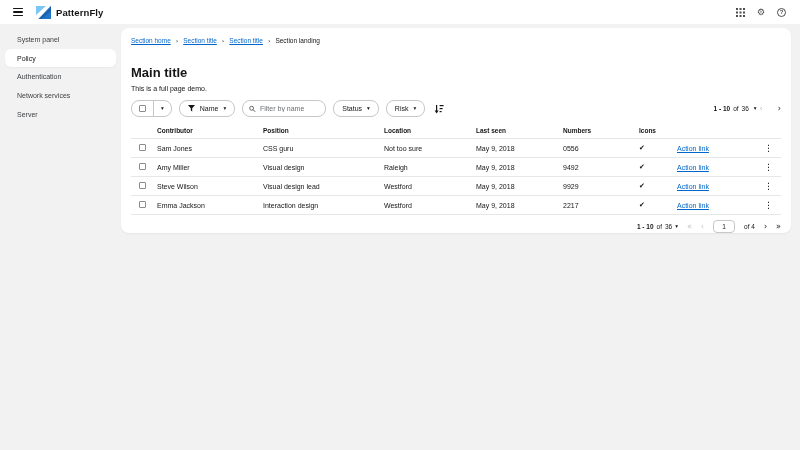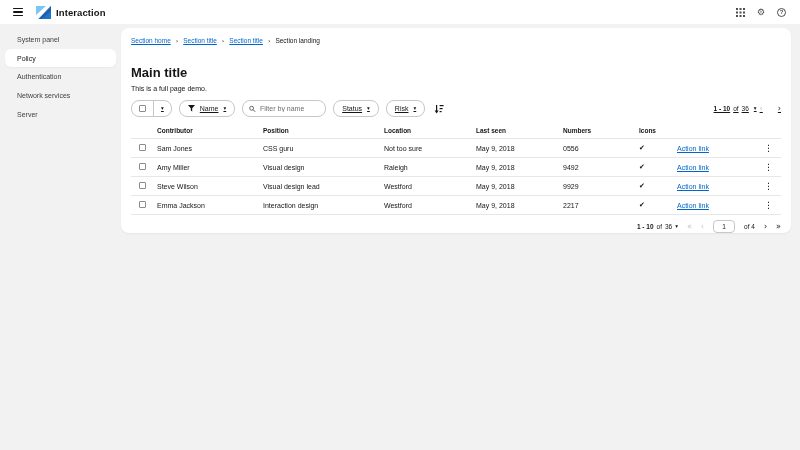--- a/index.html
+++ b/index.html
@@ -55,21 +55,21 @@
 
   .breadcrumb { display:flex; align-items:center; gap:5px; font-size:6.5px; }
   .crumb-link { color:var(--link,#0066cc); text-decoration:underline; cursor:pointer; }
   .crumb-sep { color:#4d4d4d; font-size:6px; font-weight:700; }
   .crumb-current { color:#151515; }
 
   .page-title { font-size:13px; font-weight:700; margin-top:21px; color:#151515; }
   .page-desc { font-size:7px; margin-top:5px; color:#151515; }
 
   
-  .toolbar { margin-top:8px; display:flex; align-items:center; gap:7px;text-decoration:underline; }
+  .toolbar { margin-top:8px; display:flex; align-items:center; gap:7px; }
   .ctl {
     height:17px; background:#fff; border:1px solid #c7c7c7; border-radius:8px;
     display:flex; align-items:center; font-size:7px; color:#151515; cursor:pointer;
   }
   .split { overflow:hidden; }
   .split-left { padding:0 7px; display:flex; align-items:center; height:100%; }
   .split-right { padding:0 7px; display:flex; align-items:center; height:100%; border-left:1px solid #c7c7c7; }
   .cb {
     width:7px; height:7px; border:1px solid #8a8d90; border-radius:1px; background:#fff;
     display:inline-block; cursor:pointer;
@@ -127,21 +127,21 @@
       <i></i>
       <i></i>
       <i></i>
     </span>
   <span class="brand">
     <svg width="15" height="13" viewBox="0 0 15 13">
       <polygon points="0,0 10,0 0,9" fill="#7cc6f7"></polygon>
       <polygon points="15,0 15,13 2.5,13" fill="#2175c9"></polygon>
       <polygon points="15,0 15,5 6,13 2.5,13" fill="#1b62b0"></polygon>
     </svg>
-    <span class="brand-name">Interaction</span>
+    <span class="brand-name">PatternFly</span>
   </span>
   <span class="masthead-right">
     <span class="hicon">
       <svg width="9" height="9" viewBox="0 0 9 9">
         <g fill="#4d4d4d">
           <rect x="0" y="0" width="2" height="2"></rect>
             <rect x="3.5" y="0" width="2" height="2"></rect>
             <rect x="7" y="0" width="2" height="2"></rect>
           <rect x="0" y="3.5" width="2" height="2"></rect>
             <rect x="3.5" y="3.5" width="2" height="2"></rect>

